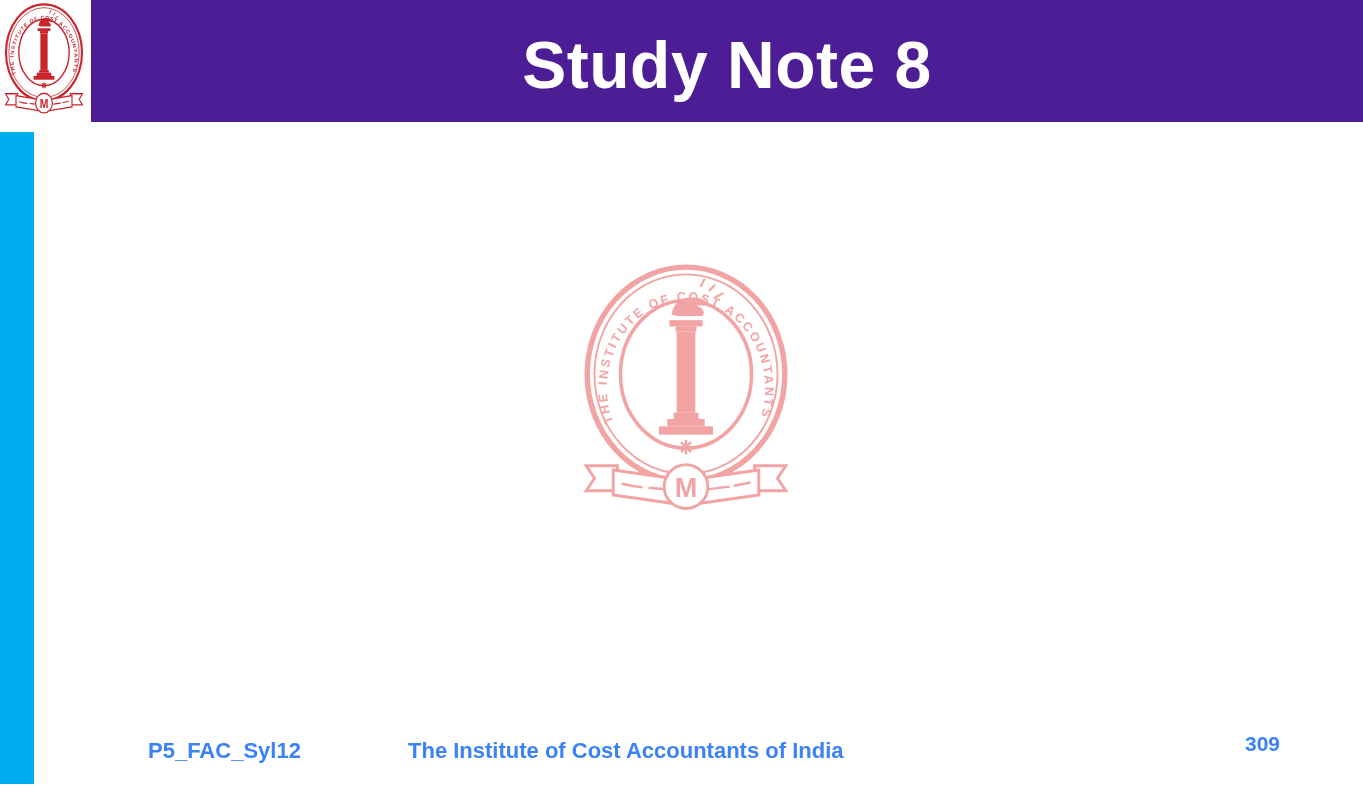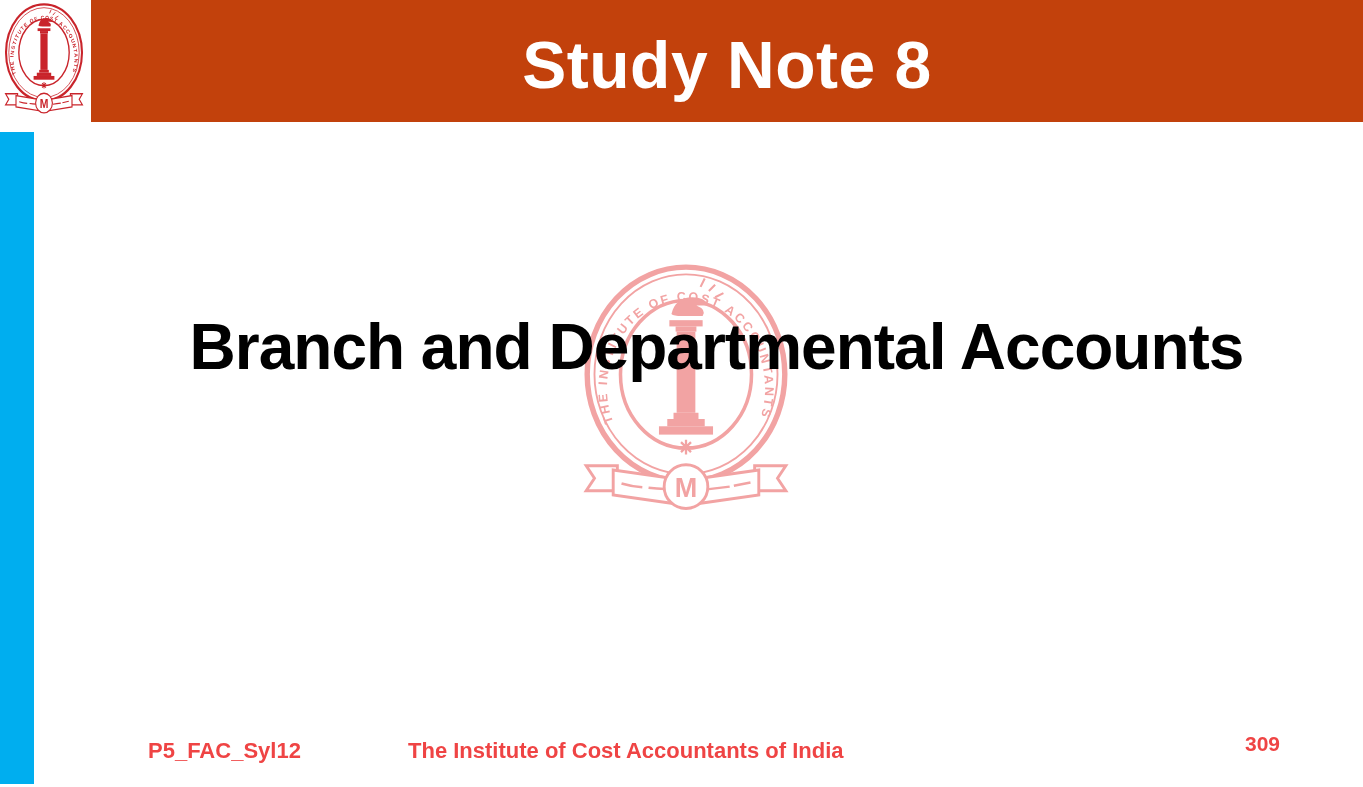--- a/index.html
+++ b/index.html
@@ -1,38 +1,38 @@
 <!DOCTYPE html>
 <html><head>
 <meta charset="utf-8">
 <style>
   * { margin:0; padding:0; box-sizing:border-box; }
   html,body { width:1363px; height:787px; }
   body { font-family:"Liberation Sans", sans-serif; background:#ffffff; }
   .slide { position:relative; width:1363px; height:787px; background:#ffffff; overflow:hidden; }
 
   .header { position:absolute; left:91px; top:0; width:1272px; height:122px;
-            background:#c2410c; display:flex; align-items:center; justify-content:center;
+            background:#4c1d95; display:flex; align-items:center; justify-content:center;
             padding-top:8px; }
   .header-title { color:#ffffff; font-size:66px; font-weight:bold; letter-spacing:0.5px; white-space:nowrap; }
 
   .logo-box { position:absolute; left:4px; top:3px; width:80px; height:116px; color:#C9242B; }
   .logo-box svg { width:100%; height:100%; display:block; }
 
   .stripe { position:absolute; left:0; top:132px; width:34px; height:652px; background:#00AEEF; }
 
   .watermark { position:absolute; left:582px; top:264px; width:208px; height:258px;
                color:#F2A3A3; z-index:1; }
   .watermark svg { width:100%; height:100%; display:block; }
 
   .main-title { position:absolute; left:95px; right:25px; top:310px; z-index:2;
                 text-align:center; font-size:64px; font-weight:bold; color:#000000;
                 letter-spacing:-1px; white-space:nowrap; }
 
-  .footer-text { position:absolute; color:#ef4444; font-weight:bold; font-size:22px; white-space:nowrap; }
+  .footer-text { position:absolute; color:#3b82f6; font-weight:bold; font-size:22px; white-space:nowrap; }
   .footer-left   { left:148px;  top:738px; }
   .footer-center { left:408px;  top:738px; }
   .footer-page   { left:1245px; top:732px; font-size:21px; }
 
   .defs-svg { position:absolute; width:0; height:0; overflow:hidden; }
 </style>
 </head>
 <body>
 
 <svg class="defs-svg" xmlns="http://www.w3.org/2000/svg" xmlns:xlink="http://www.w3.org/1999/xlink" aria-hidden="true">
@@ -85,19 +85,18 @@
   </div>
 
   <div class="stripe"></div>
 
   <div class="watermark">
     <svg viewBox="0 0 100 124" preserveAspectRatio="none" xmlns="http://www.w3.org/2000/svg" xmlns:xlink="http://www.w3.org/1999/xlink">
       <use href="#icai-emblem" xlink:href="#icai-emblem"></use>
     </svg>
   </div>
 
-  <h1 class="main-title">Branch and Departmental Accounts</h1>
 
   <div class="footer-text footer-left">P5_FAC_Syl12</div>
   <div class="footer-text footer-center">The Institute of Cost Accountants of India</div>
   <div class="footer-text footer-page">309</div>
 
 </div>
 
 </body></html>

